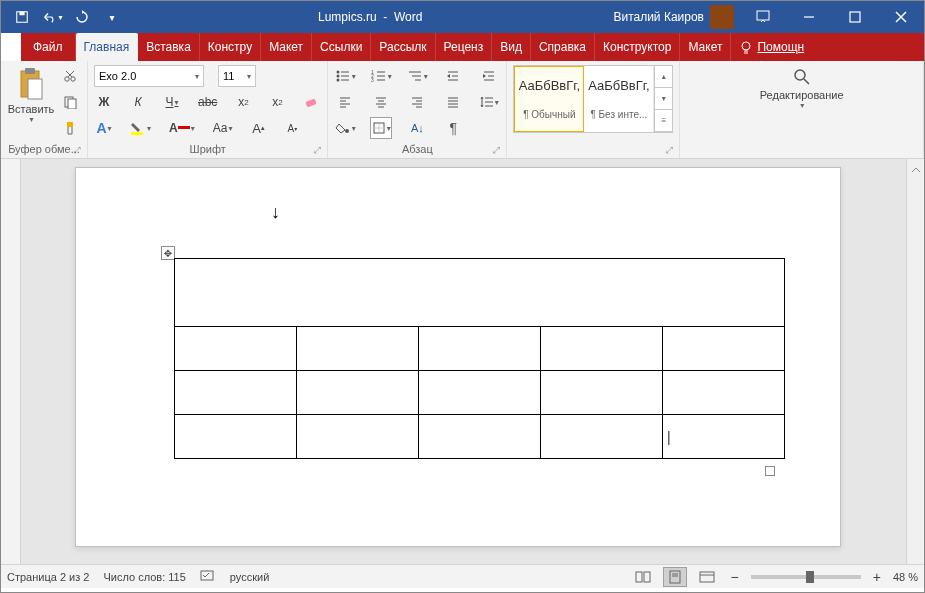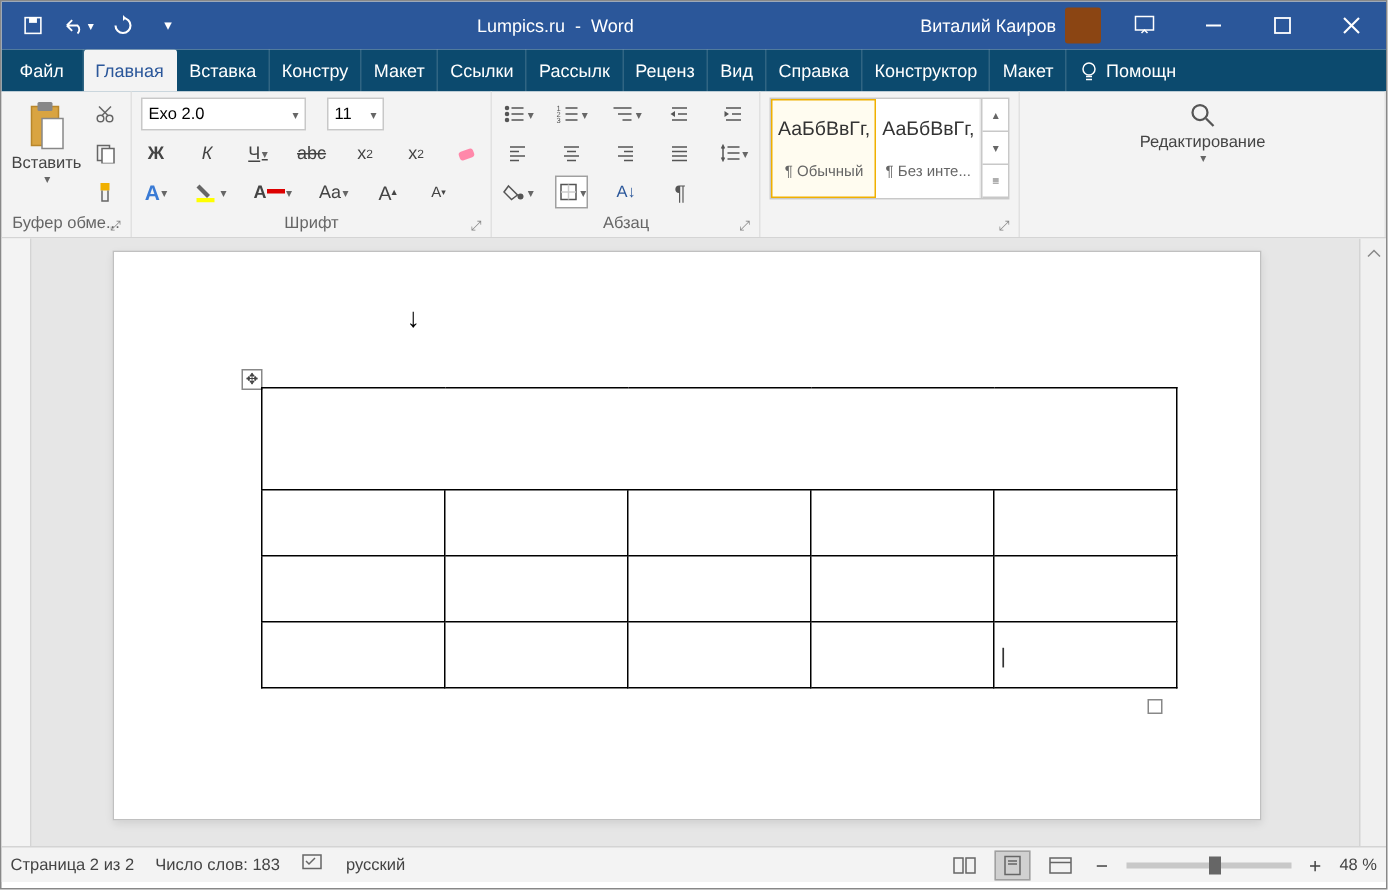--- a/index.html
+++ b/index.html
@@ -9,25 +9,25 @@
 .titlebar { height: 32px; background: #2b579a; display: flex; align-items: center; color: #fff; font-size: 12px; }
 .qat { display: flex; align-items: center; gap: 4px; padding: 0 8px; }
 .qat-btn { width: 26px; height: 26px; display: flex; align-items: center; justify-content: center; color: #fff; }
 .title-center { flex: 1; text-align: center; font-size: 12px; }
 .user-area { display: flex; align-items: center; gap: 6px; padding: 0 6px; }
 .avatar { width: 24px; height: 24px; background: #8b4513; border-radius: 2px; }
 .winbtns { display: flex; }
 .winbtn { width: 46px; height: 32px; display: flex; align-items: center; justify-content: center; color: #fff; }
 
 
-.tabsbar { height: 28px; background: #0c4a6e; display: flex; align-items: stretch; color: #fff; font-size: 12px; }
+.tabsbar { height: 28px; background: #b91c1c; display: flex; align-items: stretch; color: #fff; font-size: 12px; margin-left: 20px; }
 .tab { padding: 0 8px; display: flex; align-items: center; border-right: 1px solid rgba(255,255,255,0.15); cursor: pointer; }
 .tab.active { background: #f3f3f3; color: #2b579a; border-radius: 2px 2px 0 0; }
 .tab.file { padding: 0 12px; }
-.help-btn, .share-btn { display: flex; align-items: center; gap: 4px; padding: 0 8px; }
+.help-btn, .share-btn { display: flex; align-items: center; gap: 4px; padding: 0 8px; text-decoration: underline; }
 
 
 .ribbon { height: 98px; background: #f3f3f3; border-bottom: 1px solid #d4d4d4; display: flex; }
 .group { border-right: 1px solid #e1e1e1; display: flex; flex-direction: column; position: relative; }
 .group-body { flex: 1; display: flex; align-items: flex-start; padding: 4px 6px; gap: 4px; }
 .group-label { height: 18px; font-size: 11px; color: #666; text-align: center; position: relative; }
 .group-launcher { position: absolute; right: 4px; bottom: 2px; width: 12px; height: 12px; font-size: 9px; color: #888; display: flex; align-items: center; justify-content: center; }
 
 .big-btn { display: flex; flex-direction: column; align-items: center; width: 48px; font-size: 11px; color: #444; padding: 2px; }
 .big-btn svg { margin-bottom: 2px; }
@@ -454,21 +454,21 @@
     <div class="scrollbar-v">
       <div class="thumb"><svg width="12" height="10">
             <path d="M2 7 L6 3 L10 7" fill="none" stroke="#888"></path>
           </svg></div>
     </div>
   </div>
 </div>
 
 <div class="statusbar">
   <span>Страница 2 из 2</span>
-  <span>Число слов: 183</span>
+  <span>Число слов: 115</span>
   <span><svg width="16" height="14">
         <rect x="1" y="2" width="12" height="9" fill="none" stroke="#666"></rect>
         <path d="M3 6 L5 8 L9 4" fill="none" stroke="#666"></path>
       </svg></span>
   <span>русский</span>
   <div class="status-right">
     <div class="view-btn">
         <svg width="16" height="12">
           <rect x="1" y="1" width="6" height="10" fill="none" stroke="#666"></rect>
           <rect x="9" y="1" width="6" height="10" fill="none" stroke="#666"></rect>

